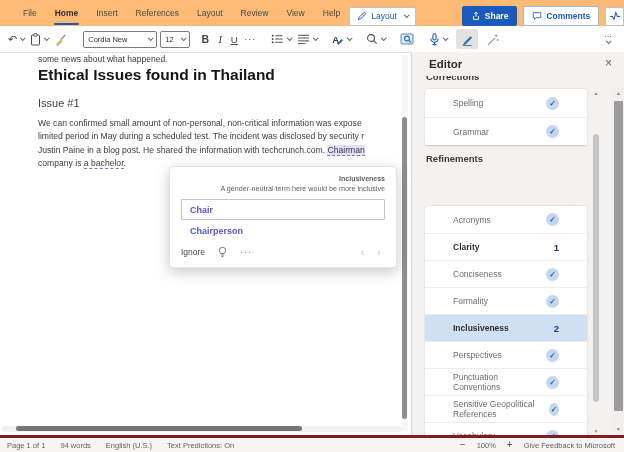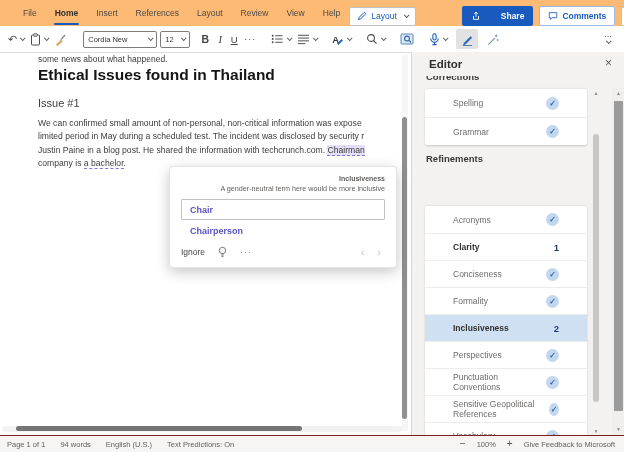--- a/index.html
+++ b/index.html
@@ -14,21 +14,21 @@
   .tabs{ display:flex; height:26px; align-items:center; }
   .tab{ position:relative; font-size:8.5px; color:#4b4a48; padding:0 9px; height:26px;
         line-height:26px; cursor:pointer; white-space:nowrap; }
   .tab.active{ color:#323130; font-weight:700; }
   .tab.active::after{ content:""; position:absolute; left:8px; right:8px; bottom:1px;
         height:2.5px; background:#185abd; border-radius:2px; }
   .r1right{ margin-left:auto; display:flex; align-items:center; gap:6px; padding-right:4px; }
   .edit-btn{ display:flex; align-items:center; gap:4px; height:19px; padding:0 7px;
         border:1px solid #c3c1bf; border-radius:2px; background:#fff; font-size:8.5px;
         color:#185abd; margin-right:40px; }
-  .share-btn{ display:flex; align-items:center; gap:20px; height:20px; padding:0 9px;
+  .share-btn{ display:flex; align-items:center; gap:4px; height:20px; padding:0 9px;
         background:#185abd; border-radius:2px; color:#fff; font-size:8.5px; font-weight:700; }
   .cmt-btn{ display:flex; align-items:center; gap:4px; height:20px; padding:0 8px;
         background:#fff; border:1px solid #9db9de; border-radius:2px; color:#185abd;
         font-size:8.5px; font-weight:700; }
   .act-btn{ width:19px; height:19px; border:1px solid #c3c1bf; border-radius:2px;
         display:flex; align-items:center; justify-content:center; background:#fff; }
 
   
   .r2{ position:absolute; left:0; top:26px; width:624px; height:27px; background:#fff;
        border-bottom:1px solid #e0dedc; display:flex; align-items:center; padding:0 5px; }
@@ -107,21 +107,21 @@
         font-size:8px; line-height:13px; text-align:center; font-weight:700; }
   .count{ font-size:9.5px; font-weight:700; color:#1f3c6d; }
   .isb{ position:absolute; left:180px; top:38px; width:8px; height:344px; }
   .isb .thumb{ position:absolute; left:1px; top:44px; width:6px; height:268px; background:#c6c6c6; border-radius:3px; }
   .osb{ position:absolute; left:200px; top:36px; width:13px; height:346px; background:#f0efee; }
   .osb .thumb{ position:absolute; left:2px; top:13px; width:9px; height:310px; background:#9b9b9b; border-radius:1px; }
   .sbarrow{ position:absolute; font-size:5px; color:#8a8a8a; width:100%; text-align:center; }
 
   
   .status{ position:absolute; left:0; bottom:0; width:624px; height:17px; background:#f6f5f4;
-        border-top:1px solid #7f1d1d; display:flex; align-items:center; font-size:7.5px;
+        border-top:3px solid #7f1d1d; display:flex; align-items:center; font-size:7.5px;
         color:#616161; padding:0 7px; }
   .status .lft{ display:flex; gap:15px; }
   .status .rgt{ margin-left:auto; display:flex; align-items:center; gap:11px; padding-right:2px; }
   .zbtn{ font-size:10px; color:#555; line-height:10px; }
 
   svg{ display:block; }
 </style>
 </head>
 <body>
 

